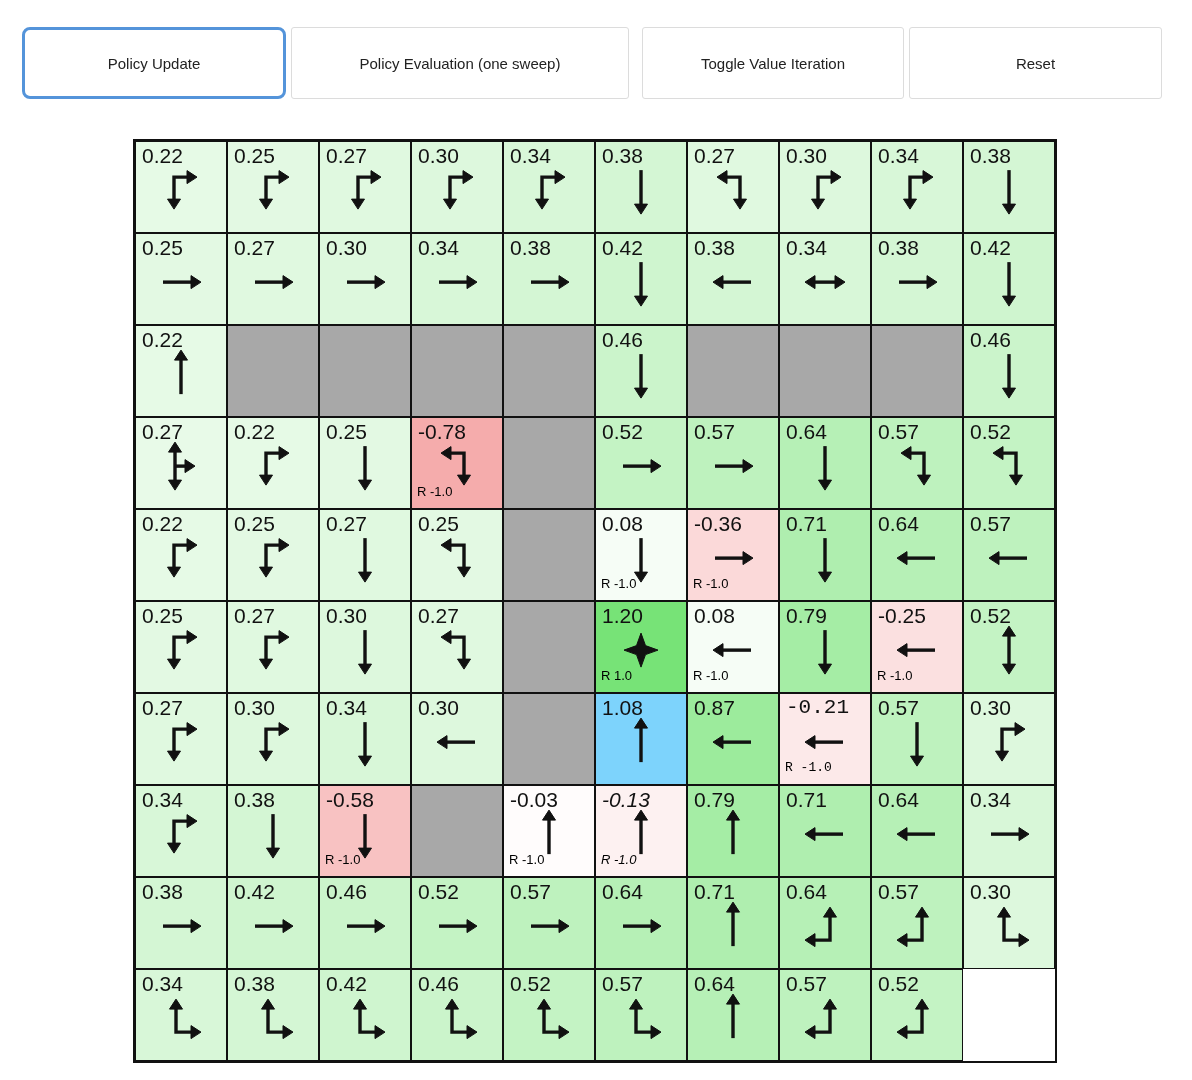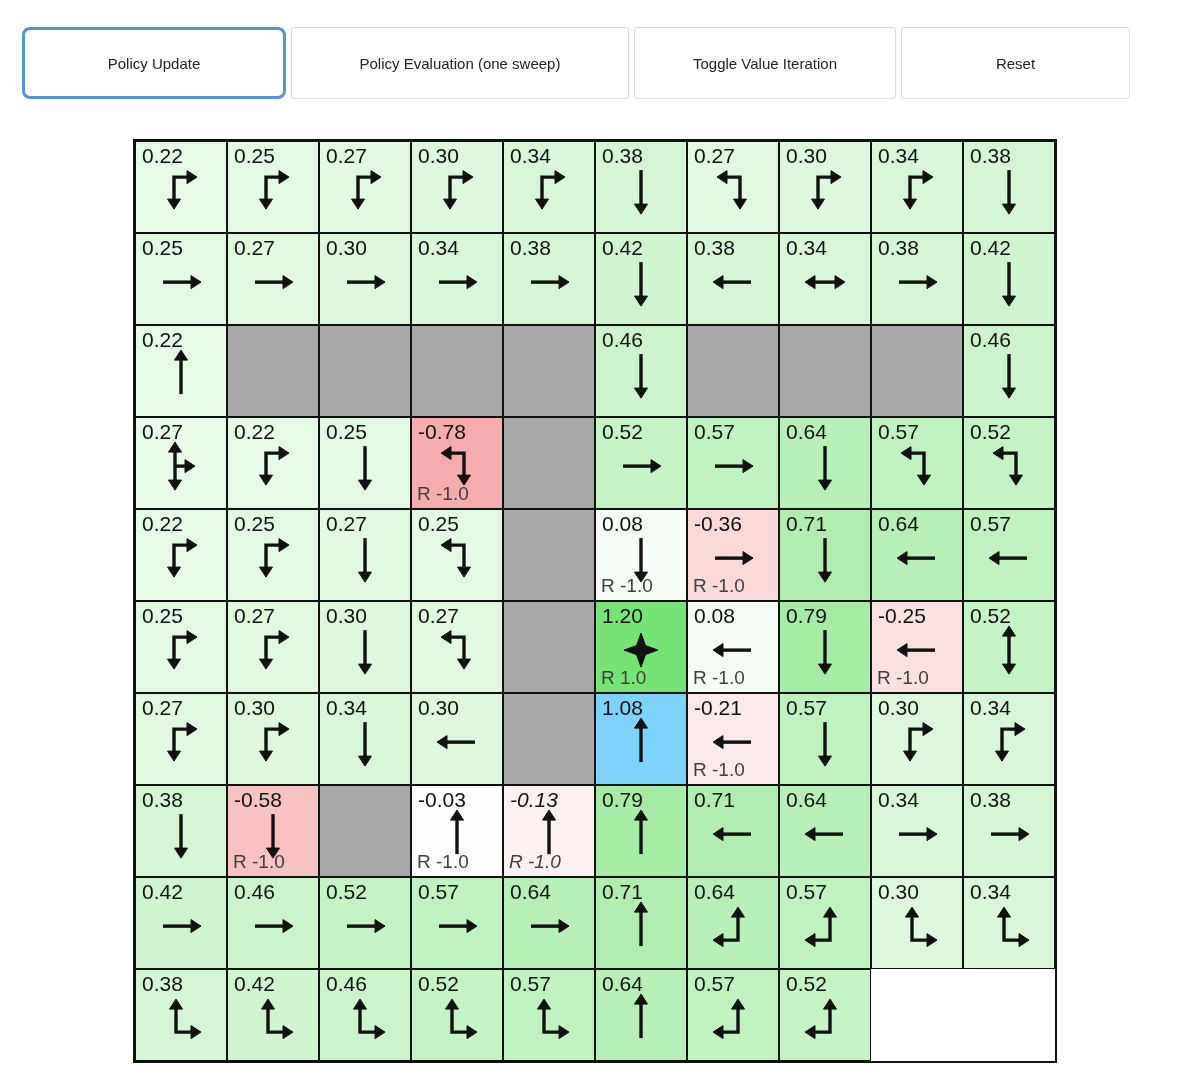--- a/index.html
+++ b/index.html
@@ -4,28 +4,28 @@
 <style>
   * { box-sizing: border-box; margin: 0; padding: 0; }
   html,body { width: 1192px; height: 1080px; background: #ffffff;
     font-family: "Liberation Sans", sans-serif; overflow: hidden; }
 
   .toolbar { display: flex; gap: 5px; padding: 27px 22px 0 22px; }
   .btn { background: #fff; border: 1px solid #dcdcdc; border-radius: 3px;
     height: 72px; display: flex; align-items: center; justify-content: center;
     font-size: 15px; color: #222; cursor: pointer; }
   .btn.active { border-width: 3px; border-style: solid; border-radius: 8px; }
-  .b1 { width: 338px; } .b2 { width: 264px; } .b3 { width: 262px; } .b4 { width: 229px; text-align: center; }
+  .b1 { width: 338px; } .b2 { width: 264px; } .b3 { width: 262px; margin-left: 8px; } .b4 { width: 253px; text-align: center; }
 
   .grid { margin: 40px 0 0 133px; display: grid;
     grid-template-columns: repeat(10, 92px); grid-auto-rows: 92px;
     border: 2px solid #111; width: max-content; }
   .cell { position: relative; border: 1px solid #111; overflow: hidden; }
   .cell .val { position: absolute; top: 2px; left: 6px; font-size: 21px; color: #111; }
-  .cell .reward { position: absolute; bottom: 3px; left: 5px; font-size: 19px; color: #404040; }
+  .cell .reward { position: absolute; bottom: 9px; left: 5px; font-size: 13px; color: #000000; }
   .cell .arrow { position: absolute; left: 50%; top: 50%;
     transform: translate(-50%, -44%); line-height: 0; }
 </style>
 </head>
 <body>
 
 <div class="toolbar">
   <button class="btn b2 active" style="border-color: rgb(84, 148, 218);">Policy Update</button>
   <button class="btn b1">Policy Evaluation (one sweep)</button>
   <button class="btn b3">Toggle Value Iteration</button>
@@ -452,21 +452,28 @@
         </svg></div>
     </div>
     <div class="cell wall" style="background: rgb(168, 168, 168);"></div>
     <div class="cell" style="background: #7dd3fc;">
       <div class="val">1.08</div>
       <div class="arrow"><svg width="46" height="52" viewBox="0 0 46 52" fill="#111" stroke="#111" stroke-width="3.4">
           <line x1="23" y1="46" x2="23" y2="10"></line>
           <polygon stroke-width="1" points="23,2 16.5,12 29.5,12"></polygon>
         </svg></div>
     </div>
-    <div class="cell" style="background: rgb(252, 233, 233);">
+    <div class="cell" style="background: rgb(156, 235, 156);">
+      <div class="val">0.87</div>
+      <div class="arrow"><svg width="46" height="52" viewBox="0 0 46 52" fill="#111" stroke="#111" stroke-width="3.4">
+          <line x1="41" y1="26" x2="12" y2="26"></line>
+          <polygon stroke-width="1" points="3,26 13,19.5 13,32.5"></polygon>
+        </svg></div>
+    </div>
+    <div class="cell" style="background: rgb(252, 233, 233); font-family: Liberation Mono, monospace;">
       <div class="val">-0.21</div>
       <div class="arrow"><svg width="46" height="52" viewBox="0 0 46 52" fill="#111" stroke="#111" stroke-width="3.4">
           <line x1="41" y1="26" x2="12" y2="26"></line>
           <polygon stroke-width="1" points="3,26 13,19.5 13,32.5"></polygon>
         </svg></div>
       <div class="reward">R -1.0</div>
     </div>
     <div class="cell" style="background: rgb(190, 242, 190);">
       <div class="val">0.57</div>
       <div class="arrow"><svg width="46" height="52" viewBox="0 0 46 52" fill="#111" stroke="#111" stroke-width="3.4">

